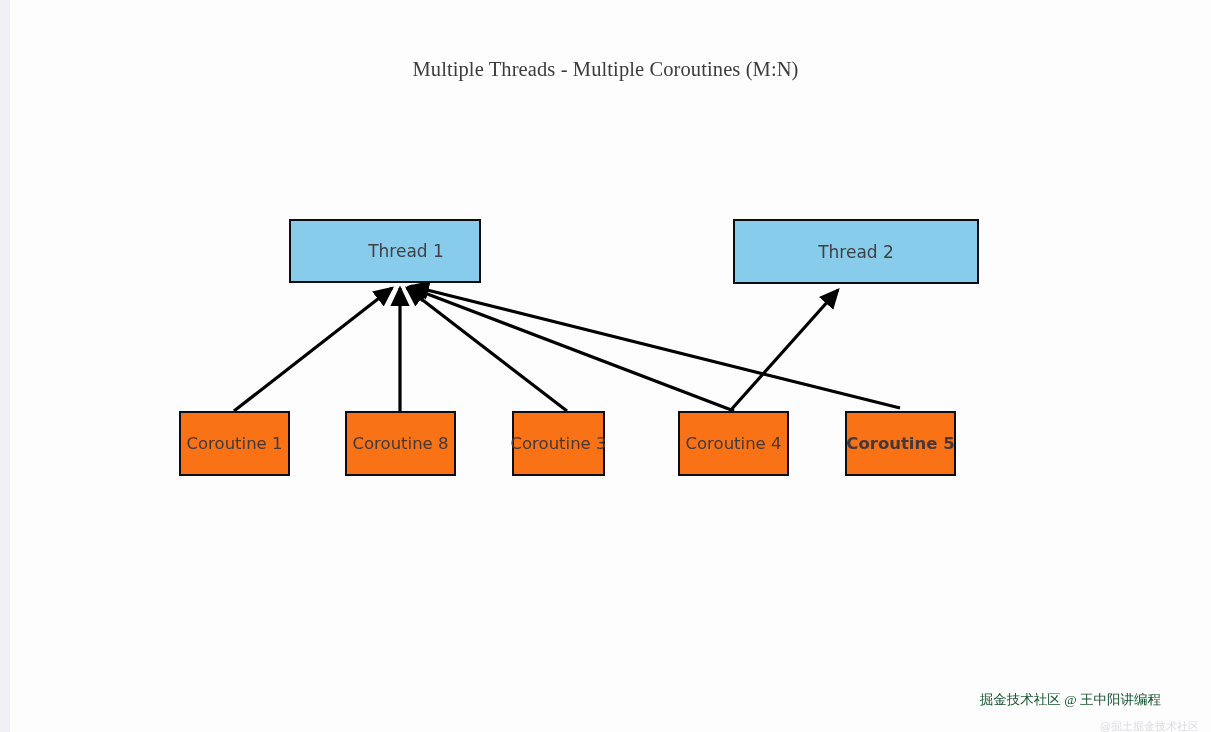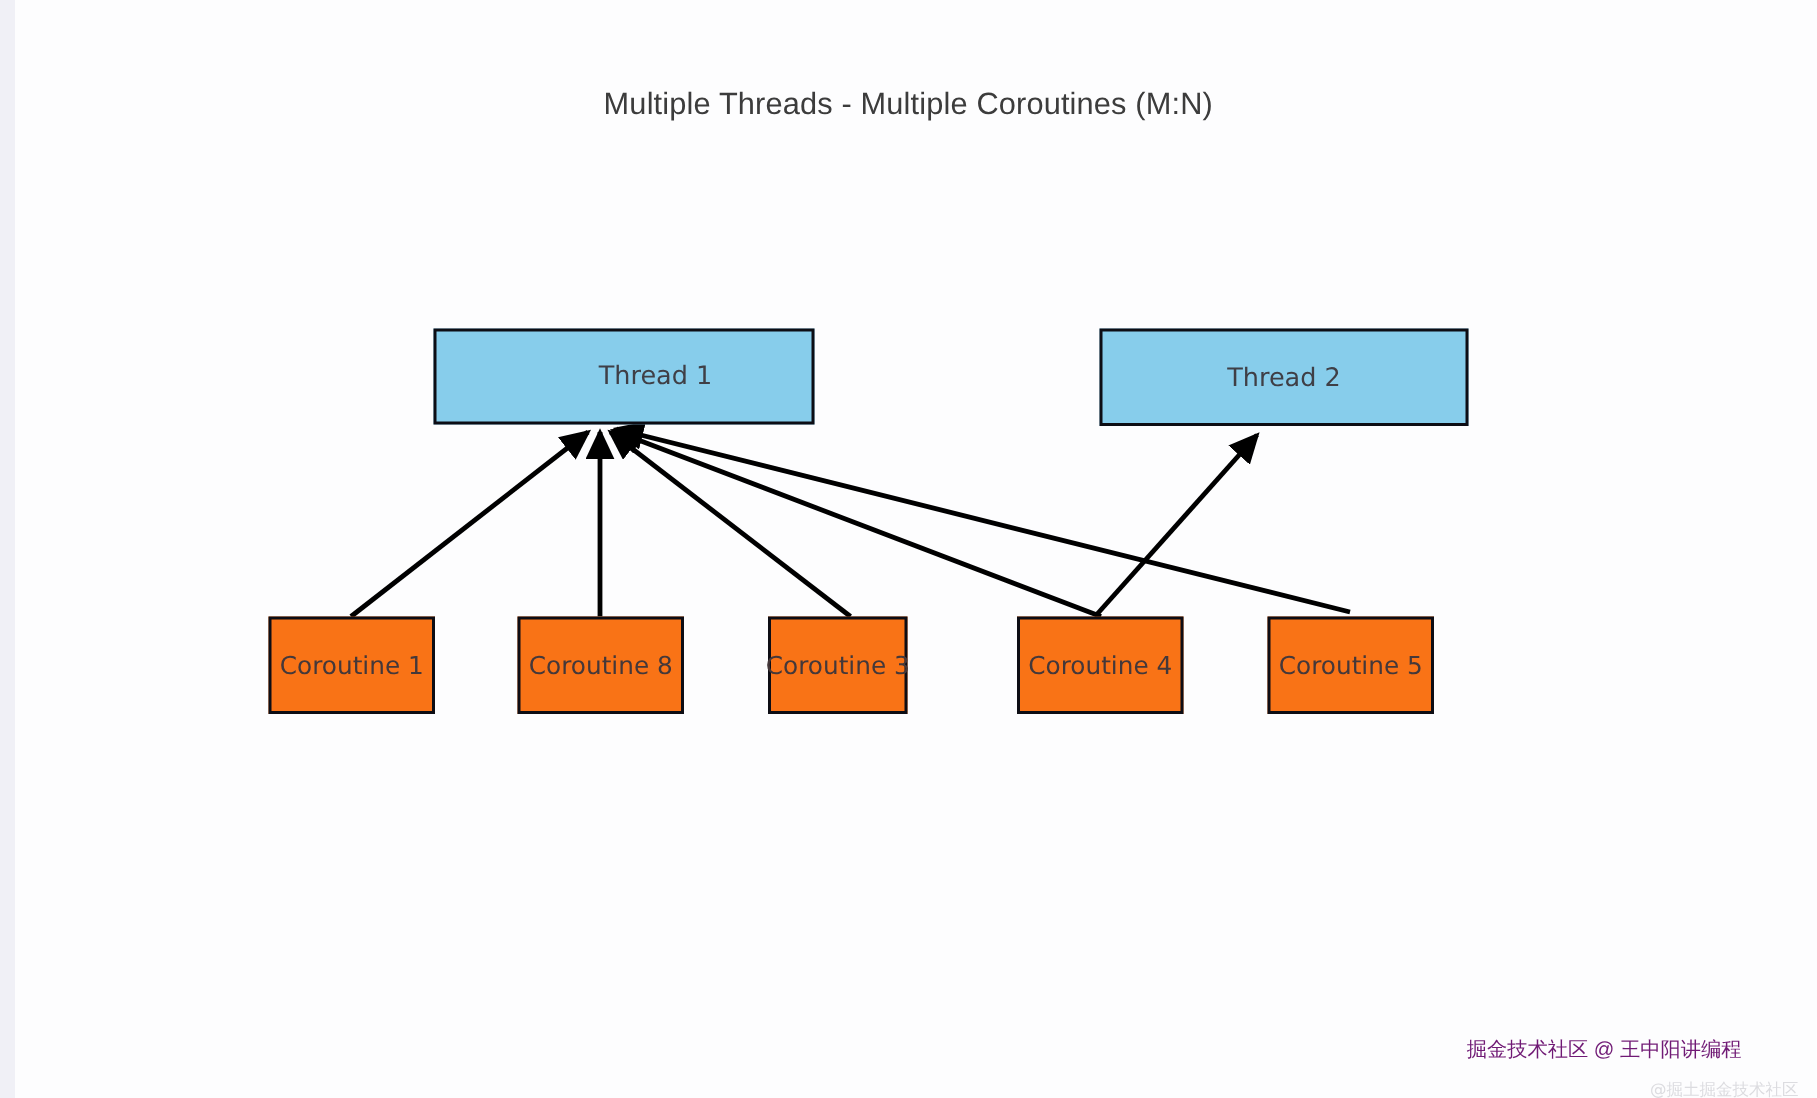--- a/index.html
+++ b/index.html
@@ -31,21 +31,21 @@
     background: #f0f0f6;
   }
   #diagram-title {
     position: absolute;
     left: 0;
     top: 58px;
     width: 1211px;
     text-align: center;
     font-size: 20.5px;
     color: #3c3c3c;
-    font-family: Liberation Sans, sans-serif;
+    font-family: Liberation Serif, serif;
     letter-spacing: 0.1px;
     white-space: nowrap;
   }
   svg#arrow-layer {
     position: absolute;
     left: 0;
     top: 0;
     width: 1211px;
     height: 732px;
     pointer-events: none;
@@ -77,22 +77,22 @@
   }
   .coroutine-node .node-label {
     font-size: 16.5px;
     color: #44383a;
   }
   #watermark {
     position: absolute;
     right: 50px;
     top: 691px;
     font-size: 13.5px;
-    color: #701a75;
-    font-family: Liberation Sans, sans-serif;
+    color: #14532d;
+    font-family: Liberation Serif, serif;
     white-space: nowrap;
   }
   #watermark-sub {
     position: absolute;
     right: 12px;
     top: 719px;
     font-size: 11px;
     color: #dcdce0;
     font-family: "DejaVu Sans", sans-serif;
     white-space: nowrap;
@@ -116,21 +116,21 @@
     <g id="edges-group">
         <line x1="234" y1="411" x2="392" y2="288" stroke="#000000" stroke-width="3.2" marker-end="url(#arrowhead)"></line>
         <line x1="400" y1="411" x2="400" y2="288" stroke="#000000" stroke-width="3.2" marker-end="url(#arrowhead)"></line>
         <line x1="567" y1="411" x2="407" y2="288" stroke="#000000" stroke-width="3.2" marker-end="url(#arrowhead)"></line>
         <line x1="734" y1="411" x2="409" y2="287" stroke="#000000" stroke-width="3.2" marker-end="url(#arrowhead)"></line>
         <line x1="900" y1="408" x2="411" y2="286" stroke="#000000" stroke-width="3.2" marker-end="url(#arrowhead)"></line>
         <line x1="730" y1="411" x2="838" y2="290" stroke="#000000" stroke-width="3.2" marker-end="url(#arrowhead)"></line>
       </g>
   </svg>
 
-  <div class="node thread-node" style="left: 289px; top: 219px; width: 254px; height: 64px; padding-left: 42px;">
+  <div class="node thread-node" style="left: 289px; top: 219px; width: 192px; height: 64px; padding-left: 42px;">
     <span class="node-label">Thread 1</span>
   </div>
 
   <div class="node thread-node" style="left: 733px; top: 219px; width: 246px; height: 65px;">
     <span class="node-label">Thread 2</span>
   </div>
 
   <div class="node coroutine-node" style="left: 179px; top: 411px; width: 111px; height: 65px;">
     <span class="node-label">Coroutine 1</span>
   </div>
@@ -140,20 +140,20 @@
   </div>
 
   <div class="node coroutine-node" style="left: 512px; top: 411px; width: 93px; height: 65px;">
     <span class="node-label">Coroutine 3</span>
   </div>
 
   <div class="node coroutine-node" style="left: 678px; top: 411px; width: 111px; height: 65px;">
     <span class="node-label">Coroutine 4</span>
   </div>
 
-  <div class="node coroutine-node" style="left: 845px; top: 411px; width: 111px; height: 65px;">
+  <div class="node coroutine-node" style="left: 845px; top: 411px; width: 111px; height: 65px; font-weight: bold;">
     <span class="node-label">Coroutine 5</span>
   </div>
 
   <div id="watermark">掘金技术社区 @ 王中阳讲编程</div>
   <div id="watermark-sub">@掘土掘金技术社区</div>
 
 </div>
 
 </body></html>

